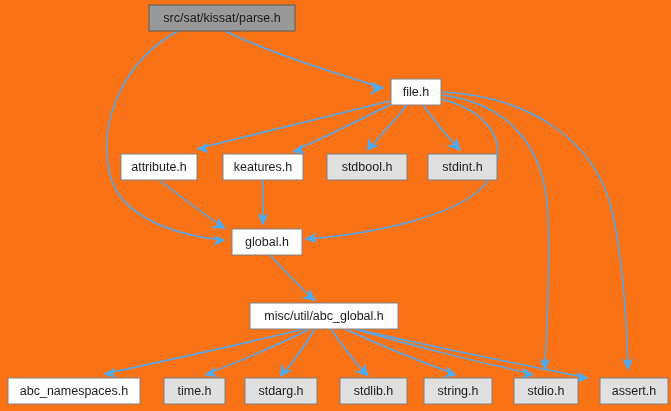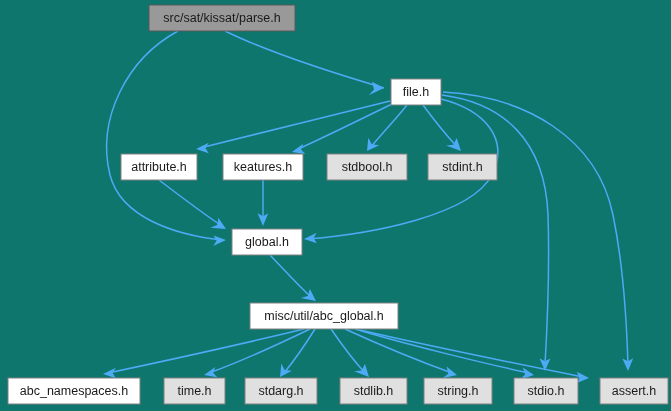--- a/index.html
+++ b/index.html
@@ -4,21 +4,21 @@
 <style>
   html, body {
     margin: 0;
     padding: 0;
     background: #000000;
   }
   #graph-root {
     position: relative;
     width: 671px;
     height: 411px;
-    background: #0f766e;
+    background: #f97316;
     overflow: hidden;
     font-family: "Liberation Sans", sans-serif;
   }
   #graph-svg {
     position: absolute;
     left: 0;
     top: 0;
     width: 671px;
     height: 411px;
   }

